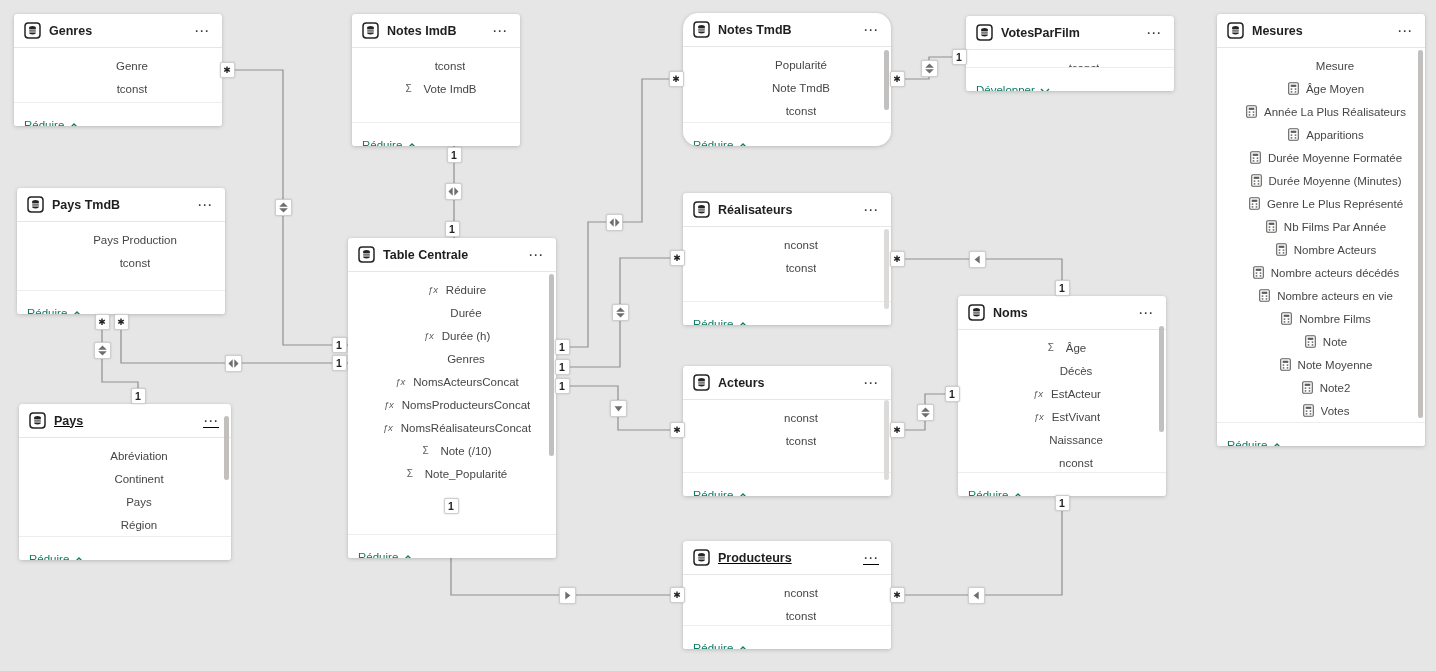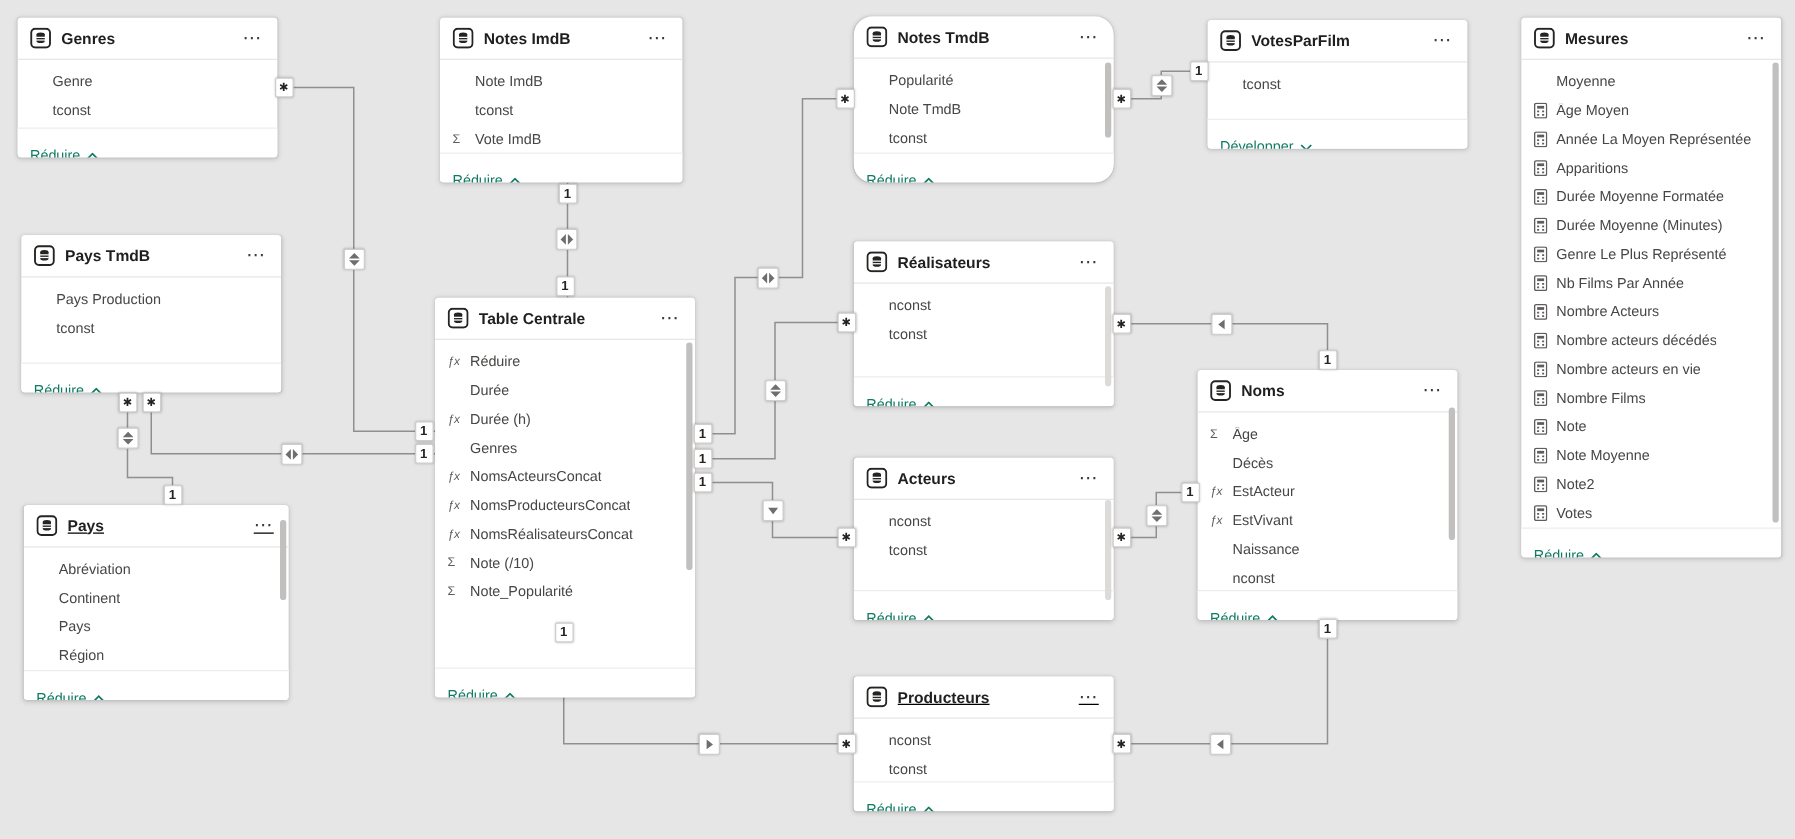--- a/index.html
+++ b/index.html
@@ -42,20 +42,21 @@
   .fields{
     position:absolute;left:0;right:0;top:34px;bottom:24px;
     overflow:hidden;
     padding-top:6px;
   }
   .field-row{
     display:flex;align-items:center;
     height:23px;
     padding-left:10px;
     cursor:pointer;
+    justify-content:center;
   }
   .f-icon{
     width:18px;flex:0 0 auto;
     font-size:9px;color:#5f5d5b;
     display:flex;align-items:center;justify-content:flex-start;
   }
   .f-icon .glyph-fx{font-style:italic;font-size:9.5px;}
   .f-icon .glyph-sigma{font-size:10px;}
   .f-label{
     font-size:11.5px;color:#484644;
@@ -132,41 +133,37 @@
       </div>
       <div class="card-footer">
         <span class="footer-link">
           <span>Réduire</span>
           <span><svg width="10" height="6" viewBox="0 0 10 6">
               <polyline points="1,5 5,1 9,5" fill="none" stroke="#0f7b63" stroke-width="1.4"></polyline>
             </svg></span>
         </span>
       </div>
     </div>
-    <div class="card" style="left: 352px; top: 14px; width: 194px; height: 132px;">
+    <div class="card" style="left: 352px; top: 14px; width: 168px; height: 132px;">
       <div class="card-header">
         <span class="tbl-icon">
           <svg width="17" height="17" viewBox="0 0 17 17">
             <rect x="1" y="1" width="15" height="15" rx="3.2" fill="none" stroke="#252423" stroke-width="1.5"></rect>
             <ellipse cx="8.5" cy="5.6" rx="3.3" ry="1.7" fill="#252423"></ellipse>
             <path d="M5.2 5.6 v5.2 a3.3 1.7 0 0 0 6.6 0 v-5.2 z" fill="#252423"></path>
             <rect x="4.9" y="7.4" width="7.2" height="1" fill="#ffffff"></rect>
             <rect x="4.9" y="9.5" width="7.2" height="1" fill="#ffffff"></rect>
           </svg>
         </span>
         <span class="tbl-title">Notes ImdB</span>
         <span class="menu-icon">⋯</span>
       </div>
       <div class="fields">
         <div class="field-row">
           <span class="f-icon"></span>
-          <span class="f-label">Note ImdB</span>
-        </div>
-        <div class="field-row">
-          <span class="f-icon"></span>
           <span class="f-label">tconst</span>
         </div>
         <div class="field-row">
           <span class="f-icon">
             <span class="glyph-sigma">Σ</span>
           </span>
           <span class="f-label">Vote ImdB</span>
         </div>
       </div>
       <div class="card-footer">
@@ -209,21 +206,21 @@
       <div class="card-footer">
         <span class="footer-link">
           <span>Réduire</span>
           <span><svg width="10" height="6" viewBox="0 0 10 6">
               <polyline points="1,5 5,1 9,5" fill="none" stroke="#0f7b63" stroke-width="1.4"></polyline>
             </svg></span>
         </span>
       </div>
       <div class="vscroll" style="top: 37px; height: 60px; background: rgb(193, 192, 191);"></div>
     </div>
-    <div class="card" style="left: 966px; top: 16px; width: 208px; height: 103px;">
+    <div class="card" style="left: 966px; top: 16px; width: 208px; height: 75px;">
       <div class="card-header">
         <span class="tbl-icon">
           <svg width="17" height="17" viewBox="0 0 17 17">
             <rect x="1" y="1" width="15" height="15" rx="3.2" fill="none" stroke="#252423" stroke-width="1.5"></rect>
             <ellipse cx="8.5" cy="5.6" rx="3.3" ry="1.7" fill="#252423"></ellipse>
             <path d="M5.2 5.6 v5.2 a3.3 1.7 0 0 0 6.6 0 v-5.2 z" fill="#252423"></path>
             <rect x="4.9" y="7.4" width="7.2" height="1" fill="#ffffff"></rect>
             <rect x="4.9" y="9.5" width="7.2" height="1" fill="#ffffff"></rect>
           </svg>
         </span>
@@ -255,21 +252,21 @@
             <rect x="4.9" y="7.4" width="7.2" height="1" fill="#ffffff"></rect>
             <rect x="4.9" y="9.5" width="7.2" height="1" fill="#ffffff"></rect>
           </svg>
         </span>
         <span class="tbl-title">Mesures</span>
         <span class="menu-icon">⋯</span>
       </div>
       <div class="fields">
         <div class="field-row">
           <span class="f-icon"></span>
-          <span class="f-label">Moyenne</span>
+          <span class="f-label">Mesure</span>
         </div>
         <div class="field-row">
           <span class="f-icon">
             <svg width="11" height="13" viewBox="0 0 11 13">
               <rect x="0.7" y="0.7" width="9.6" height="11.6" rx="1.2" fill="none" stroke="#5f5d5b" stroke-width="1.1"></rect>
               <rect x="2.7" y="2.7" width="5.6" height="2.2" fill="#5f5d5b"></rect>
               <rect x="2.7" y="6.4" width="1.6" height="1.4" fill="#5f5d5b"></rect>
               <rect x="6.7" y="6.4" width="1.6" height="1.4" fill="#5f5d5b"></rect>
               <rect x="2.7" y="9.2" width="1.6" height="1.4" fill="#5f5d5b"></rect>
               <rect x="6.7" y="9.2" width="1.6" height="1.4" fill="#5f5d5b"></rect>
@@ -281,21 +278,21 @@
           <span class="f-icon">
             <svg width="11" height="13" viewBox="0 0 11 13">
               <rect x="0.7" y="0.7" width="9.6" height="11.6" rx="1.2" fill="none" stroke="#5f5d5b" stroke-width="1.1"></rect>
               <rect x="2.7" y="2.7" width="5.6" height="2.2" fill="#5f5d5b"></rect>
               <rect x="2.7" y="6.4" width="1.6" height="1.4" fill="#5f5d5b"></rect>
               <rect x="6.7" y="6.4" width="1.6" height="1.4" fill="#5f5d5b"></rect>
               <rect x="2.7" y="9.2" width="1.6" height="1.4" fill="#5f5d5b"></rect>
               <rect x="6.7" y="9.2" width="1.6" height="1.4" fill="#5f5d5b"></rect>
             </svg>
           </span>
-          <span class="f-label">Année La Moyen Représentée</span>
+          <span class="f-label">Année La Plus Réalisateurs</span>
         </div>
         <div class="field-row">
           <span class="f-icon">
             <svg width="11" height="13" viewBox="0 0 11 13">
               <rect x="0.7" y="0.7" width="9.6" height="11.6" rx="1.2" fill="none" stroke="#5f5d5b" stroke-width="1.1"></rect>
               <rect x="2.7" y="2.7" width="5.6" height="2.2" fill="#5f5d5b"></rect>
               <rect x="2.7" y="6.4" width="1.6" height="1.4" fill="#5f5d5b"></rect>
               <rect x="6.7" y="6.4" width="1.6" height="1.4" fill="#5f5d5b"></rect>
               <rect x="2.7" y="9.2" width="1.6" height="1.4" fill="#5f5d5b"></rect>
               <rect x="6.7" y="9.2" width="1.6" height="1.4" fill="#5f5d5b"></rect>

